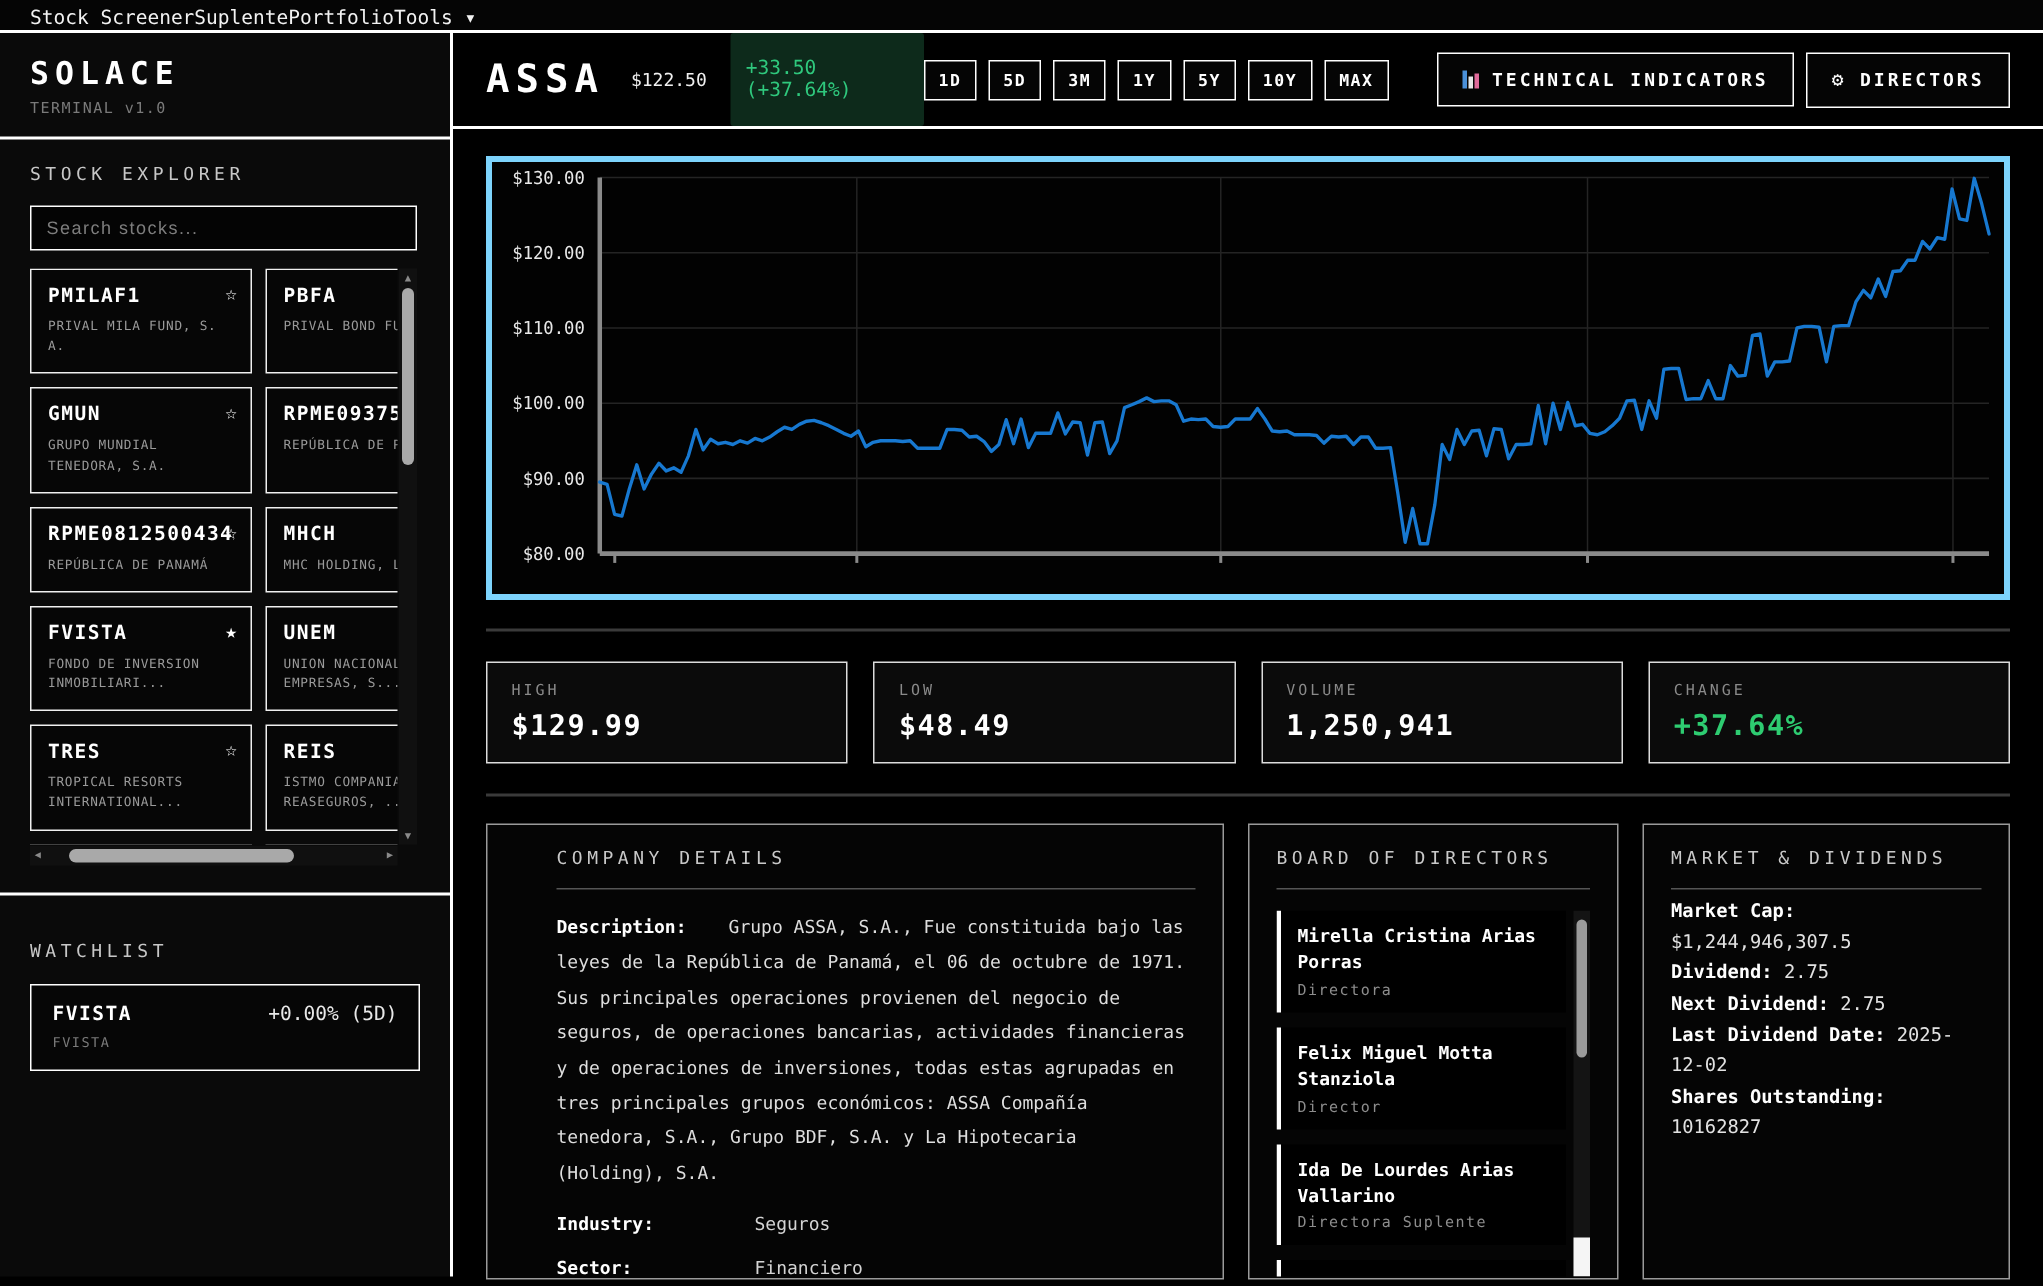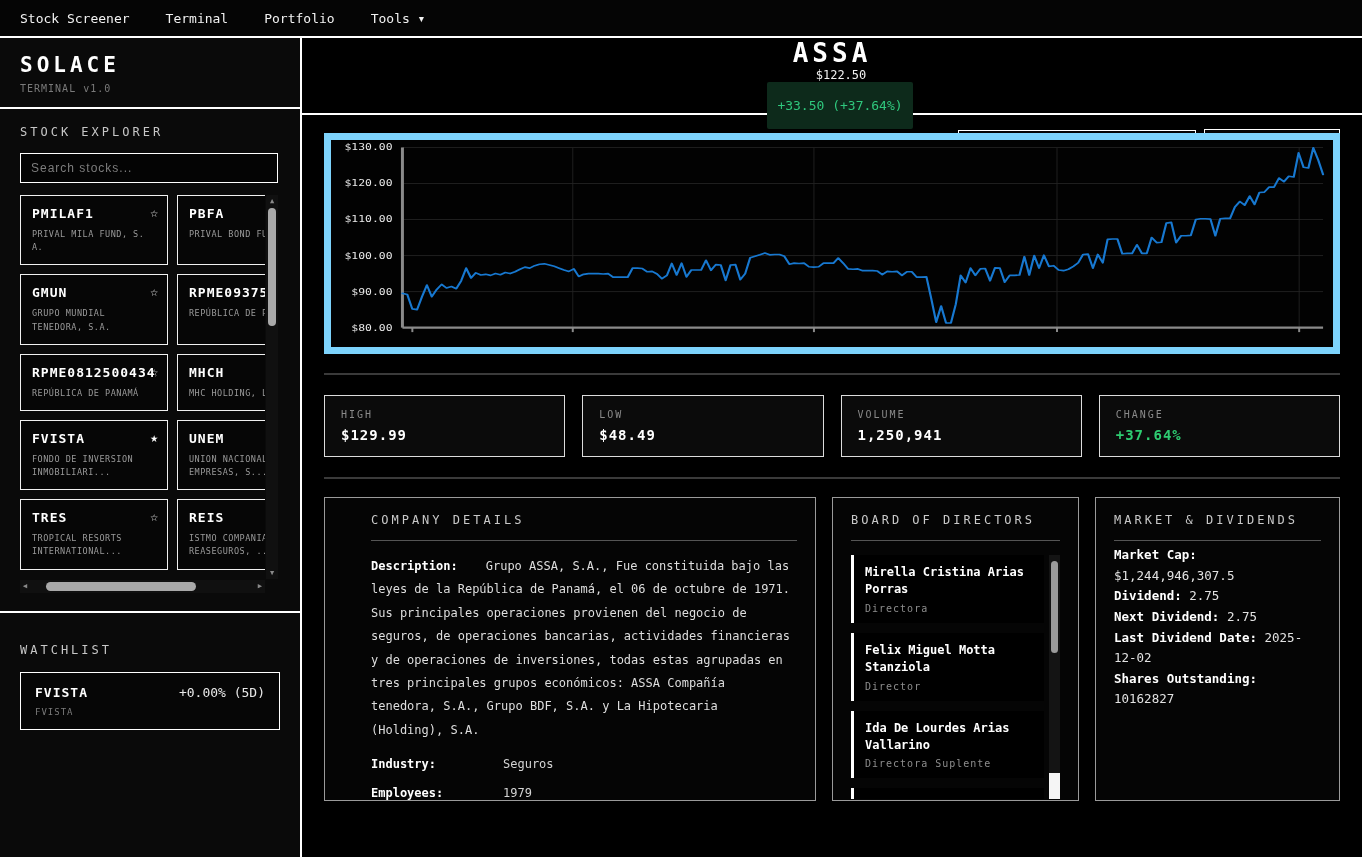--- a/index.html
+++ b/index.html
@@ -1,20 +1,20 @@
 <!DOCTYPE html>
 <html><head>
 <meta charset="utf-8">
 <style>
   * { margin:0; padding:0; box-sizing:border-box; }
   html,body { width:1362px; height:857px; overflow:hidden; background:#000; color:#fff;
     font-family:"DejaVu Sans Mono", "Liberation Mono", monospace; }
 
   
-  .topnav { height:38px; background:#050505; display:flex; align-items:center; gap:36px;
+  .topnav { height:22px; background:#050505; display:flex; align-items:flex-end; 
     padding:0 20px; border-bottom:2px solid #fff; }
   .topnav .nav-item { font-size:13px; color:#f2f2f2; cursor:pointer; white-space:nowrap; }
 
   .layout { display:flex; height:829px; }
 
   
   .sidebar { width:302px; background:#0a0a0a; border-right:2px solid #fff; display:flex; flex-direction:column; }
   .brand { padding:15px 20px 13px; border-bottom:2px solid #fff; }
   .brand-name { font-size:21px; font-weight:bold; letter-spacing:4px; }
   .brand-sub { font-size:10px; color:#7a7a7a; letter-spacing:1px; margin-top:6px; }
@@ -43,48 +43,48 @@
   .side-divider { border-top:2px solid #fff; margin-top:18px; }
   .watchlist { padding:30px 20px; }
   .watch-card { margin-top:15px; border:1px solid #fff; background:#060606; padding:12px 14px; cursor:pointer; }
   .watch-row { display:flex; justify-content:space-between; align-items:center; }
   .watch-sym { font-size:13px; font-weight:bold; letter-spacing:1px; }
   .watch-chg { font-size:13px; color:#e8e8e8; }
   .watch-sub { margin-top:7px; font-size:9px; color:#7a7a7a; letter-spacing:1px; }
 
   
   .main { flex:1; display:flex; flex-direction:column; background:#000; }
-  .stock-header { height:77px; display:flex; align-items:center; padding:0 22px; border-bottom:2px solid #fff;flex-direction:column; }
+  .stock-header { height:90px; display:flex; align-items:center; padding:0 22px; border-bottom:2px solid #fff; }
   .sym-name { font-size:26px; font-weight:bold; letter-spacing:4px; }
   .sym-price { font-size:12px; color:#f0f0f0; margin-left:18px; }
   .chg-badge { margin-left:16px; font-size:13px; padding:16px 10px; border-radius:2px; }
   .hdr-right { margin-left:auto; display:flex; align-items:center; gap:8px; }
   .range-btn { border:1px solid #fff; background:#050505; color:#fff; font-family:inherit;
     font-size:11px; font-weight:bold; padding:6px 9px; letter-spacing:1px; cursor:pointer; }
   .big-btn { border:1px solid #fff; background:#050505; color:#fff; font-family:inherit;
     font-size:12px; font-weight:bold; letter-spacing:2px; padding:10px 16px; display:flex;
     align-items:center; gap:9px; cursor:pointer; white-space:nowrap; }
   .big-btn.tech { margin-left:24px; }
   .bars-icon { display:inline-flex; align-items:flex-end; gap:1px; height:12px; }
   .bars-icon i { display:block; width:3px; }
   .bars-icon i:nth-child(1){ height:12px; background:#4a90d9; }
   .bars-icon i:nth-child(2){ height:8px;  background:#e8e8e8; }
   .bars-icon i:nth-child(3){ height:10px; background:#e06a9a; }
   .gear-icon { font-size:13px; }
 
   .chart-section { padding:18px 22px 0; }
-  .chart-panel { border:7px solid #7dd3fc; background:#020202; height:221px; }
+  .chart-panel { border:4px solid #7dd3fc; background:#020202; height:296px; }
   .chart-panel svg { display:block; width:100%; height:100%; }
 
   .divider { border-top:2px solid #3a3a3a; margin-top:19px; }
 
   .stats-row { display:flex; gap:17px; margin:20px 22px; }
   .stat-card { flex:1; border:1px solid #dcdcdc; background:#0b0b0b; padding:13px 16px; }
   .stat-label { font-size:10px; color:#8a8a8a; letter-spacing:2px; }
-  .stat-value { margin-top:7px; font-size:14px; font-weight:bold; letter-spacing:1px; }
+  .stat-value { margin-top:7px; font-size:19px; font-weight:bold; letter-spacing:1px; }
   .stat-value.green { color:#2ecc71; }
 
   .bottom-row { display:flex; gap:16px; margin:18px 22px 0; }
   .panel { border:1px solid #9a9a9a; background:#050505; padding:15px 18px; height:304px; overflow:hidden; }
   .panel-title { font-size:12px; color:#c9c9c9; letter-spacing:3px; }
   .panel hr { border:none; border-top:1px solid #555; margin:13px 0 0; }
 
   .company-panel { flex:0 0 492px;padding-left:46px; }
   .desc { margin-top:14px; font-size:12px; line-height:1.95; color:#dedede; }
   .desc b { color:#fff; margin-right:28px; }
@@ -106,21 +106,21 @@
   .mkt-line { color:#e2e2e2; }
   .mkt-line b { color:#fff; }
 </style>
 </head>
 <body>
 
 <nav class="topnav">
 
     <span class="nav-item">Stock Screener</span>
 
-    <span class="nav-item">Terminal</span>
+    <span class="nav-item">Suplente</span>
 
     <span class="nav-item">Portfolio</span>
 
     <span class="nav-item">Tools ▾</span>
   </nav>
 
 <div class="layout">
 
   <aside class="sidebar">
     <div class="brand">
@@ -341,20 +341,24 @@
         <p class="desc">
           <b>Description:</b><span>Grupo ASSA, S.A., Fue constituida bajo las leyes de la República de Panamá, el 06 de octubre de 1971. Sus principales operaciones provienen del negocio de seguros, de operaciones bancarias, actividades financieras y de operaciones de inversiones, todas estas agrupadas en tres principales grupos económicos: ASSA Compañía tenedora, S.A., Grupo BDF, S.A. y La Hipotecaria (Holding), S.A.</span>
         </p>
         <div>
 
             <div class="co-row">
               <span class="co-label">Industry:</span>
               <span class="co-value">Seguros</span>
             </div>
 
+            <div class="co-row">
+              <span class="co-label">Sector:</span>
+              <span class="co-value">Financiero</span>
+            </div>
 
             <div class="co-row">
               <span class="co-label">Employees:</span>
               <span class="co-value">1979</span>
             </div>
 
           </div>
       </section>
 
       <section class="panel board-panel">

